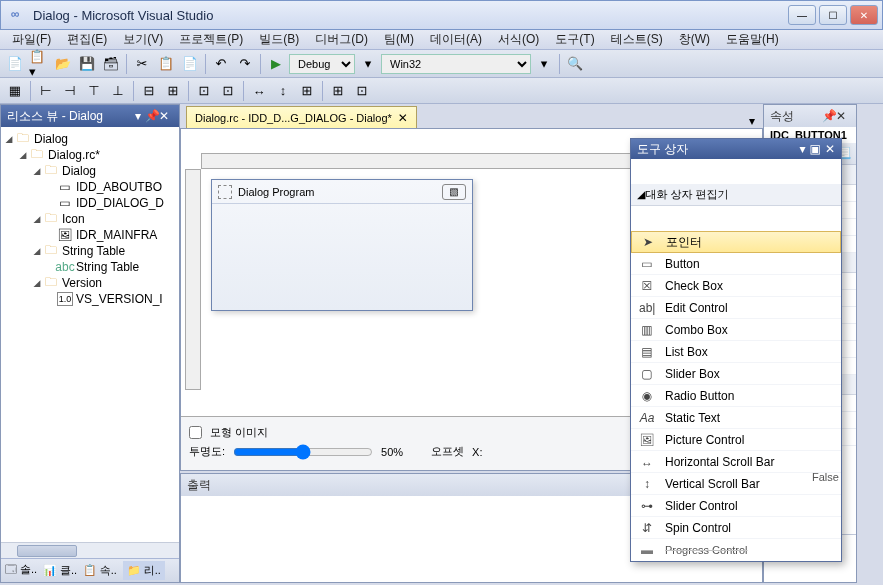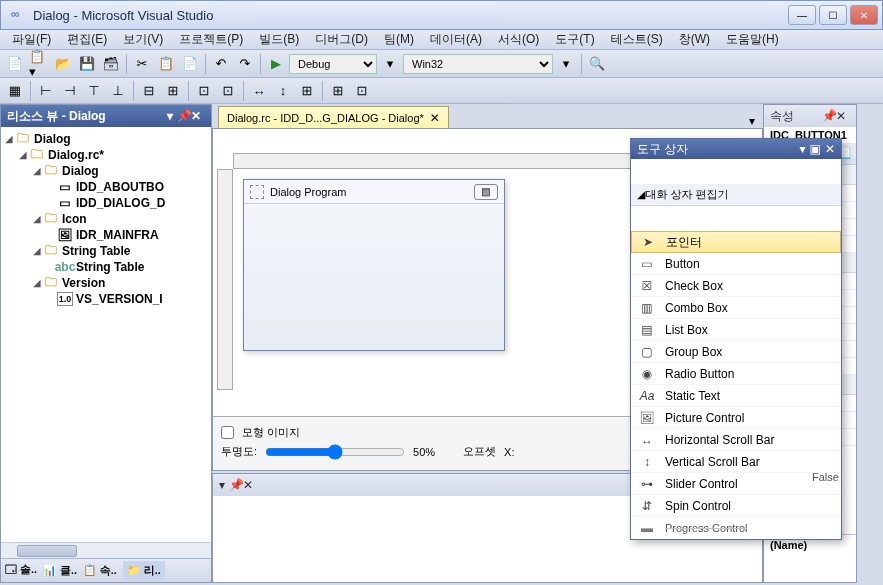--- a/index.html
+++ b/index.html
@@ -22,21 +22,21 @@
     .tool-btn { width: 22px; height: 22px; display: flex; align-items: center; justify-content: center; border: 1px solid transparent; cursor: pointer; font-size: 13px; }
     .tool-sep { width: 1px; height: 20px; background: #a0add0; margin: 0 2px; }
     .tool-select { height: 20px; font-size: 11px; border: 1px solid #9cb; padding: 0 4px; }
     
     .toolbar2 { height: 26px; background: linear-gradient(#e3e8f2, #ced6e6); border-bottom: 1px solid #a8b4d0; display: flex; align-items: center; padding: 0 4px; gap: 2px; }
     
     
     .main { display: flex; height: calc(585px - 30px - 22px - 28px - 26px); }
     
     
-    .left-panel { width: 212px; background: #fff; border: 1px solid #8a99b8; display: flex; flex-direction: column; font-weight: bold; }
+    .left-panel { width: 180px; background: #fff; border: 1px solid #8a99b8; display: flex; flex-direction: column; }
     .panel-header { height: 22px; background: linear-gradient(#5d7ab5, #3f5a94); color: #fff; display: flex; align-items: center; padding: 0 6px; font-size: 12px; }
     .panel-header .title { flex: 1; }
     .panel-header .pin { width: 14px; cursor: pointer; }
     .panel-header .close-x { width: 14px; cursor: pointer; }
     .tree { flex: 1; overflow: auto; padding: 4px 2px; }
     .tree-node { display: flex; align-items: center; padding: 1px 0; white-space: nowrap; }
     .tree-indent { display: inline-block; }
     .tree-expander { width: 12px; height: 12px; display: inline-flex; align-items: center; justify-content: center; font-size: 9px; color: #555; cursor: pointer; }
     .tree-icon { width: 16px; height: 14px; display: inline-flex; align-items: center; justify-content: center; margin-right: 3px; font-size: 12px; }
     .tree-label { cursor: pointer; }
@@ -44,21 +44,21 @@
     .left-footer { height: 24px; background: linear-gradient(#e4e9f3, #d2d9e8); border-top: 1px solid #a9b6d6; display: flex; align-items: center; padding: 0 4px; font-size: 11px; gap: 6px; }
     
     
     .center { flex: 1; display: flex; flex-direction: column; background: #d6dbe9; }
     .tab-bar { height: 24px; display: flex; align-items: flex-end; padding-left: 6px; background: #d6dbe9; }
     .tab { height: 22px; background: linear-gradient(#fffad0, #fff5b0); border: 1px solid #b0a060; border-bottom: none; padding: 3px 8px; display: flex; align-items: center; gap: 6px; font-size: 11px; cursor: pointer; }
     .tab .close-tab { font-size: 12px; cursor: pointer; }
     .editor-area { flex: 1; background: #fff; border: 1px solid #8a99b8; position: relative; overflow: hidden; }
     .ruler-h { position: absolute; top: 24px; left: 20px; right: 20px; height: 16px; background: #f0f0f0; border: 1px solid #aaa; font-size: 8px; }
     .ruler-v { position: absolute; top: 40px; left: 4px; width: 16px; bottom: 80px; background: #f0f0f0; border: 1px solid #aaa; }
-    .dialog-design { position: absolute; top: 50px; left: 30px; width: 262px; height: 172px; background: linear-gradient(#f5f7fb, #e8edf5); border: 1px solid #6e85b0; box-shadow: 2px 2px 6px rgba(0,0,0,.2); }
+    .dialog-design { position: absolute; top: 50px; left: 30px; width: 262px; height: 132px; background: linear-gradient(#f5f7fb, #e8edf5); border: 1px solid #6e85b0; box-shadow: 2px 2px 6px rgba(0,0,0,.2); }
     .dialog-title { height: 24px; display: flex; align-items: center; padding: 0 6px; border-bottom: 1px solid #c7d0e2; }
     .dialog-title-icon { width: 14px; height: 14px; border: 1px dashed #888; margin-right: 6px; }
     .dialog-title-text { flex: 1; font-size: 11px; }
     .dialog-close { width: 24px; height: 16px; border: 1px solid #888; border-radius: 3px; display: flex; align-items: center; justify-content: center; font-size: 10px; cursor: pointer; }
     .dialog-body { padding: 10px; border: 1px dashed #7aa; margin: 6px; height: calc(100% - 36px); position: relative; }
     .design-btn { position: absolute; width: 90px; height: 24px; background: linear-gradient(#fefefe, #e4e8ee); border: 1px solid #8894aa; display: flex; align-items: center; justify-content: center; cursor: pointer; font-size: 11px; }
     .design-btn.selected { outline: 1px solid #3a68bf; }
     .handle { position: absolute; width: 6px; height: 6px; background: #fff; border: 1px solid #3a68bf; }
     
     .editor-footer { height: 54px; border-top: 1px solid #aaa; padding: 4px 8px; background: #f4f5f7; font-size: 11px; }
@@ -130,21 +130,21 @@
   <div class="tool-btn">🗃</div>
   <div class="tool-sep"></div>
   <div class="tool-btn">✂</div>
   <div class="tool-btn">📋</div>
   <div class="tool-btn">📄</div>
   <div class="tool-sep"></div>
   <div class="tool-btn">↶</div>
   <div class="tool-btn">↷</div>
   <div class="tool-sep"></div>
   <div class="tool-btn" style="color:#2a8a2a">▶</div>
-  <select class="tool-select" style="width:88px"><option>Debug</option></select>
+  <select class="tool-select" style="width:66px"><option>Debug</option></select>
   <div class="tool-btn">▾</div>
   <select class="tool-select" style="width:150px"><option>Win32</option></select>
   <div class="tool-btn">▾</div>
   <div class="tool-sep"></div>
   <div class="tool-btn">🔍</div>
 </div>
 
 <div class="toolbar2">
   <div class="tool-btn">▦</div>
   <div class="tool-sep"></div>
@@ -277,20 +277,21 @@
           <span>투명도:</span>
           <input type="range" class="slider" value="50" style="">
           <span>50%</span>
           <span style="margin-left:20px">오프셋</span>
           <span>X:</span>
         </div>
       </div>
     </div>
     <div class="output-panel">
       <div class="panel-header" style="background:linear-gradient(#e4e9f3,#d2d9e8);color:#333">
+        <span class="title">출력</span>
         <span style="margin-right:4px;cursor:pointer">▾</span>
         <span class="pin">📌</span>
         <span class="close-x">✕</span>
       </div>
     </div>
   </div>
 
   <div class="right-panel right-top" style="width:94px">
     <div class="panel-header" style="background:linear-gradient(#e4e9f3,#d2d9e8);color:#333">
       <span class="title">속성</span>
@@ -372,30 +373,34 @@
       </div>
     <div class="toolbox-item">
         <span class="toolbox-icon">▭</span>
         <span>Button</span>
       </div>
     <div class="toolbox-item">
         <span class="toolbox-icon">☒</span>
         <span>Check Box</span>
       </div>
     <div class="toolbox-item">
+        <span class="toolbox-icon">ab|</span>
+        <span>Edit Control</span>
+      </div>
+    <div class="toolbox-item">
         <span class="toolbox-icon">▥</span>
         <span>Combo Box</span>
       </div>
     <div class="toolbox-item">
         <span class="toolbox-icon">▤</span>
         <span>List Box</span>
       </div>
     <div class="toolbox-item">
         <span class="toolbox-icon">▢</span>
-        <span>Group Box</span>
+        <span>Slider Box</span>
       </div>
     <div class="toolbox-item">
         <span class="toolbox-icon">◉</span>
         <span>Radio Button</span>
       </div>
     <div class="toolbox-item">
         <span class="toolbox-icon"><i>Aa</i></span>
         <span>Static Text</span>
       </div>
     <div class="toolbox-item">

